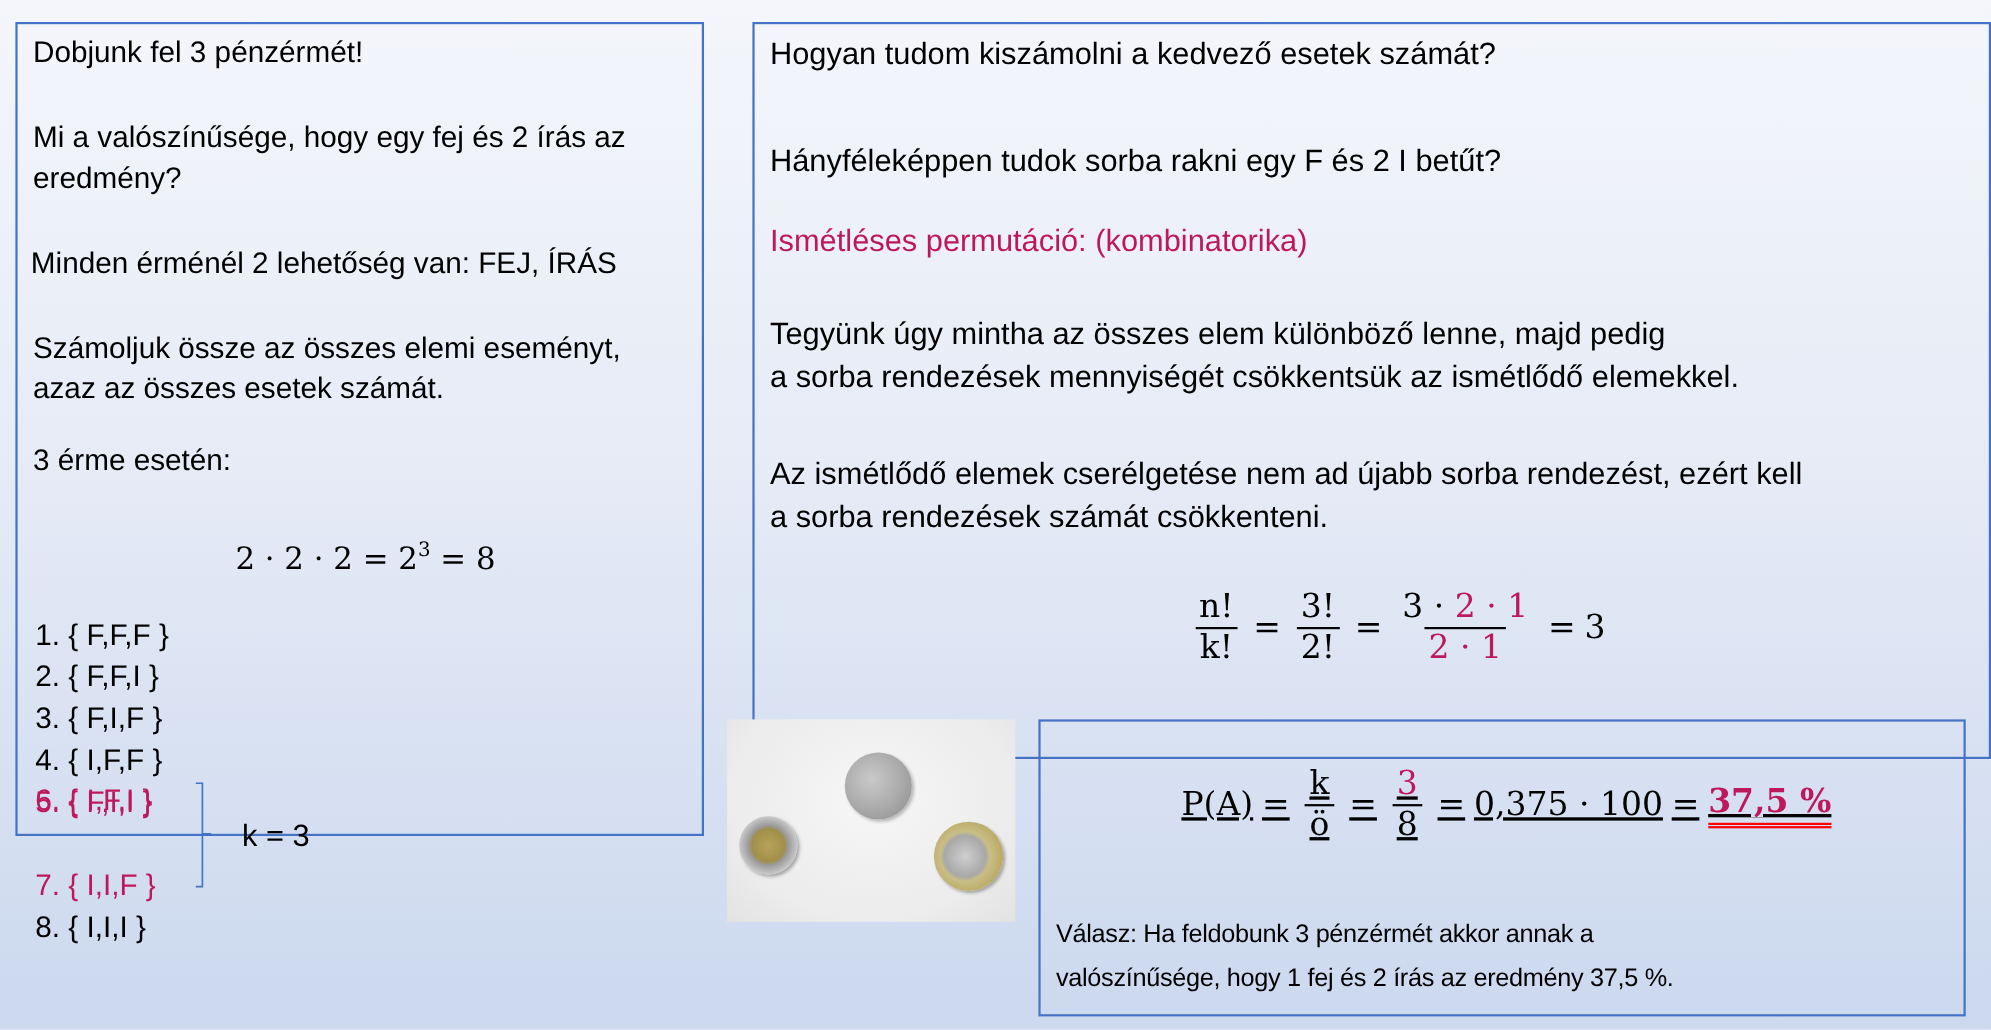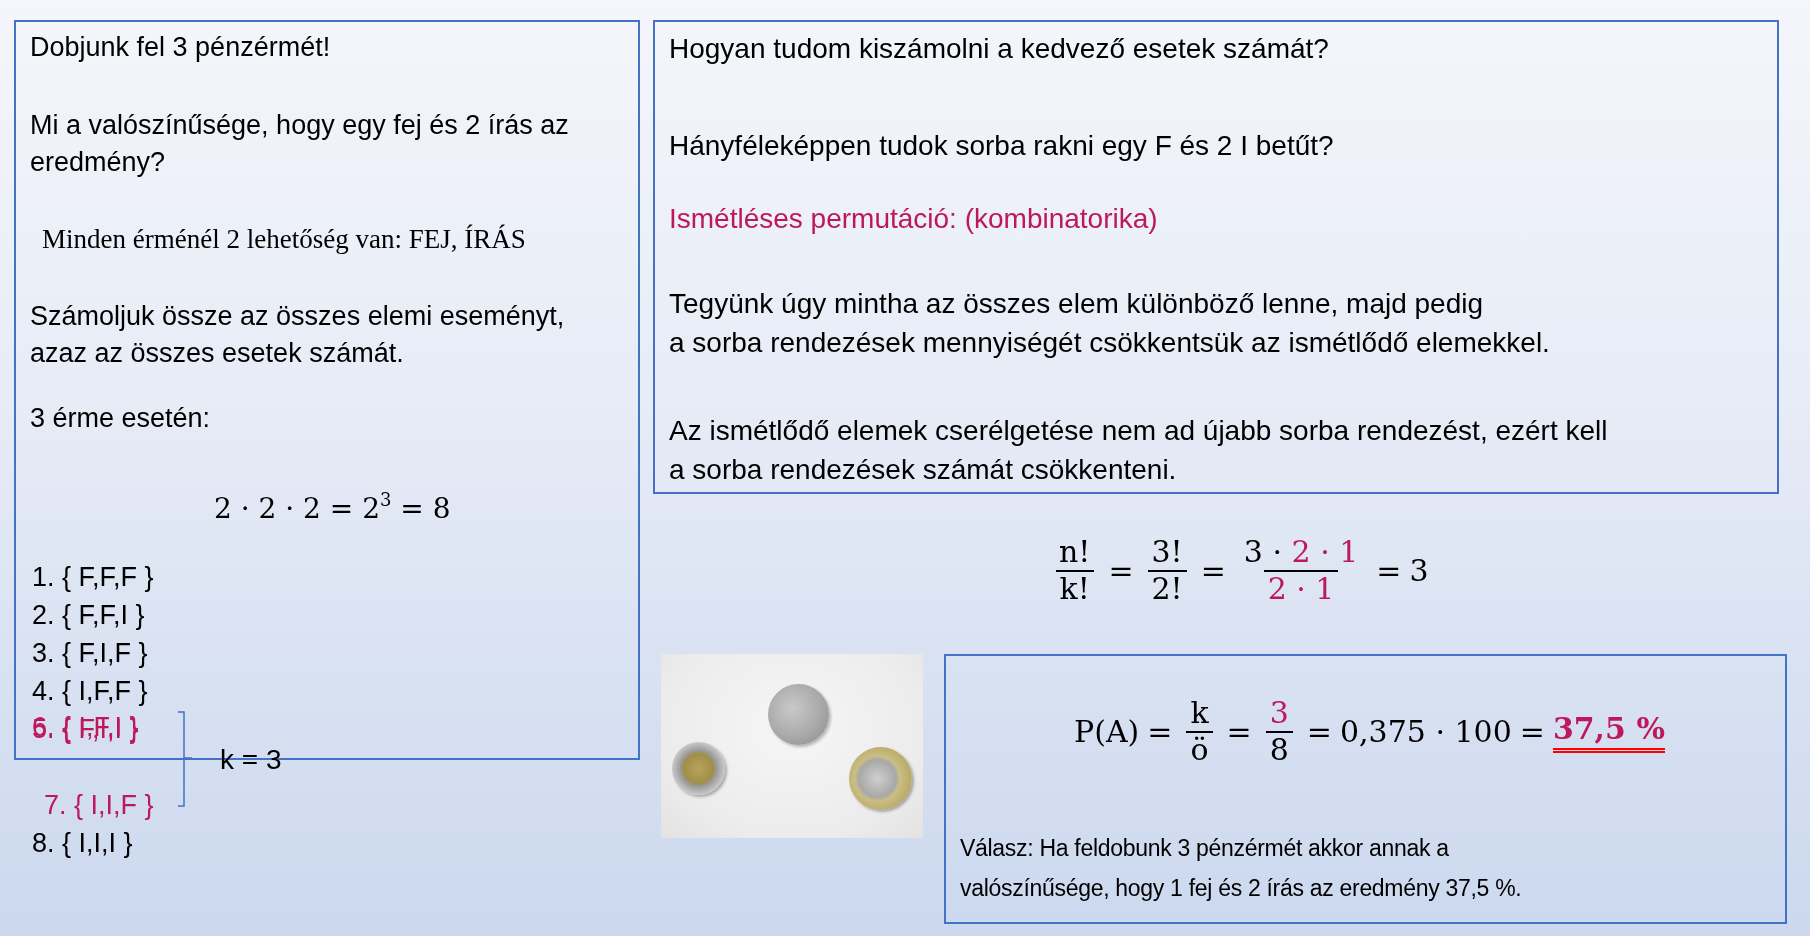--- a/index.html
+++ b/index.html
@@ -10,21 +10,21 @@
     color: #000;
   }
   .box {
     position: absolute; box-sizing: border-box;
     border: 2px solid #4472c4;
   }
   .txt { position: absolute; white-space: nowrap; font-size: 27px; line-height: 36px; }
   .red { color: #be185d; }
   .math { font-family: "DejaVu Serif", "Liberation Serif", serif; }
   #left-box { left: 14px; top: 20px; width: 626px; height: 740px; }
-  #top-right-box { left: 653px; top: 20px; width: 1126px; height: 474px; }
+  #top-right-box { left: 684px; top: 20px; width: 1126px; height: 670px; }
   #bottom-right-box { left: 944px; top: 654px; width: 843px; height: 270px; }
   .list-item { position: absolute; left: 16px; font-size: 27px; line-height: 36px; white-space: nowrap; }
   .frac { display: inline-flex; flex-direction: column; align-items: center; vertical-align: middle; margin: 0 6px; }
   .frac .num { padding: 0 4px; line-height: 1.15; }
   .frac .den { border-top: 2px solid #000; padding: 0 4px; line-height: 1.15; }
   .eq { margin: 0 8px; }
   .photo {
     position: absolute; left: 661px; top: 654px; width: 262px; height: 184px;
     background: radial-gradient(ellipse at 50% 40%, #f6f6f6 0%, #ececec 70%, #e2e2e2 100%);
     overflow: hidden;
@@ -32,38 +32,38 @@
   .coin { position: absolute; border-radius: 50%; }
   .answer { font-weight: normal; font-size: 23px; line-height: 40px; letter-spacing: -0.3px; }
 </style>
 </head>
 <body>
 
 <div class="box" id="left-box">
   <div class="txt" style="left:14px; top:7px;">Dobjunk fel 3 pénzérmét!</div>
   <div class="txt" style="left:14px; top:85px;">Mi a valószínűsége, hogy egy fej és 2 írás az</div>
   <div class="txt" style="left:14px; top:122px;">eredmény?</div>
-  <div class="txt" style="left:26px; top:199px;font-family:Liberation Serif, serif;">Minden érménél 2 lehetőség van: FEJ, ÍRÁS</div>
+  <div class="txt" style="left:12px; top:199px;">Minden érménél 2 lehetőség van: FEJ, ÍRÁS</div>
   <div class="txt" style="left:14px; top:276px;">Számoljuk össze az összes elemi eseményt,</div>
   <div class="txt" style="left:14px; top:313px;">azaz az összes esetek számát.</div>
   <div class="txt" style="left:14px; top:378px;">3 érme esetén:</div>
   <div class="txt math" style="left:198px; top:462px; font-size:28px;">
     <span>2 · 2 · 2 =</span>
     <span>2</span><sup style="font-size:18px; position:relative; top:-2px;">3</sup>
     <span>= 8</span>
   </div>
 
   <div>
     <div class="list-item" style="top:537px;">1. { F,F,F }</div>
     <div class="list-item" style="top:575px;">2. { F,F,I }</div>
     <div class="list-item" style="top:613px;">3. { F,I,F }</div>
     <div class="list-item" style="top:651px;">4. { I,F,F }</div>
     <div class="list-item red" style="top:689px;">5. { F,I,I }</div>
     <div class="list-item red" style="top:687px;">6. { I,F,I }</div>
-    <div class="list-item red" style="top:765px;margin-left:12px;">7. { I,I,F }</div>
+    <div class="list-item red" style="top:765px;">7. { I,I,F }</div>
     <div class="list-item" style="top:803px;">8. { I,I,I }</div>
   </div>
 
   <svg style="position:absolute; left:160px; top:688px;" width="20" height="100">
     <path d="M2 2 H8 V48 H16 M8 48 V96 H2" fill="none" stroke="#4472c4" stroke-width="1.5"></path>
   </svg>
   <div class="txt" style="left:204px; top:720px; font-size:28px;">k = 3</div>
 </div>
 
 <div class="box" id="top-right-box">
@@ -95,21 +95,21 @@
   </div>
 </div>
 
 <div class="photo">
   <div class="coin" style="left:107px; top:30px; width:61px; height:61px; background:radial-gradient(circle at 40% 40%, #c9c9c9 0%, #a9a9a9 55%, #8a8a8a 100%); box-shadow: 2px 2px 3px rgba(0,0,0,0.25);"></div>
   <div class="coin" style="left:11px; top:88px; width:53px; height:53px; background:radial-gradient(circle at 50% 50%, #b8a35a 0%, #a08f4a 40%, #9a9a9a 48%, #c8c8c8 70%, #7b7b7b 100%); box-shadow: 2px 2px 3px rgba(0,0,0,0.3);"></div>
   <div class="coin" style="left:188px; top:93px; width:63px; height:63px; background:radial-gradient(circle at 45% 50%, #cfcfcf 0%, #a8a8a8 40%, #c9be86 48%, #b8a862 75%, #8e7f40 100%); box-shadow: 2px 2px 3px rgba(0,0,0,0.3);"></div>
 </div>
 
 <div class="box" id="bottom-right-box">
-  <div class="math" style="position:absolute; left:128px; top:40px; font-size:30px; display:flex; align-items:center; white-space:nowrap;">
+  <div class="math" style="position:absolute; left:128px; top:40px; font-size:30px; display:flex; align-items:center; white-space:nowrap;text-decoration:underline;">
     <span>P(A)</span>
     <span class="eq">=</span>
     <span class="frac">
       <span class="num">k</span>
       <span class="den">ö</span>
     </span>
     <span class="eq">=</span>
     <span class="frac">
       <span class="num red">3</span>
       <span class="den">8</span>

